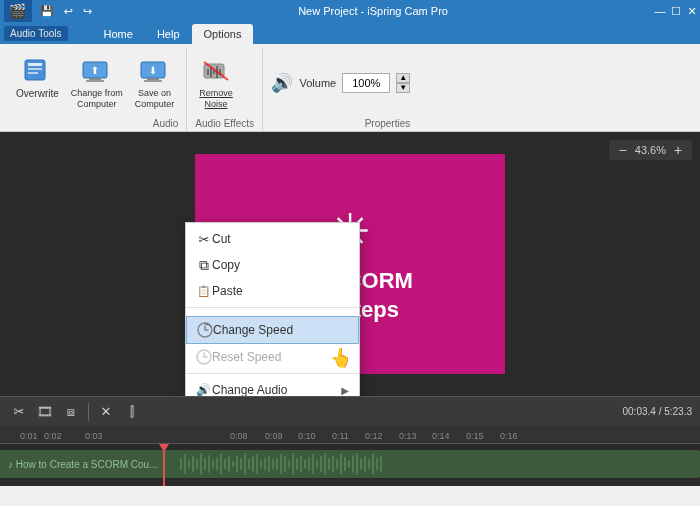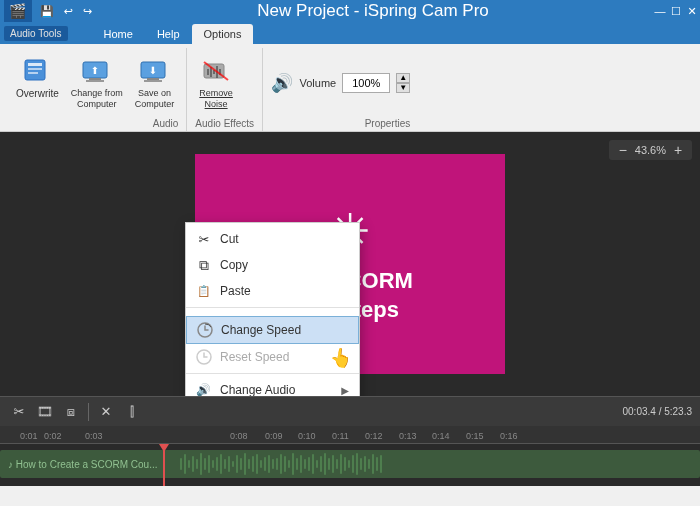--- a/index.html
+++ b/index.html
@@ -173,21 +173,20 @@
       z-index: 100;
       padding: 3px 0;
     }
     .menu-item {
       display: flex;
       align-items: center;
       padding: 5px 10px;
       cursor: pointer;
       color: #333;
       font-size: 12px;
-      gap: 8px;
       position: relative;
     }
     .menu-item.highlighted {
       background: #cce0f5;
       border: 1px solid #7ab0d8;
       margin-top: 8px;
     }
     .menu-item.disabled { color: #aaa; cursor: default; }
     .menu-icon {
       width: 16px;
@@ -341,21 +340,21 @@
 </head>
 <body>
 
 <div style="height:22px; background:#2d7bbf; display:flex; align-items:center; justify-content:space-between; padding:0 0 0 4px;">
   <div style="display:flex; align-items:center; gap:6px;">
     <span style="background:#1a5a9c; width:28px; height:22px; display:flex; align-items:center; justify-content:center; color:white; font-size:14px; cursor:pointer;">🎬</span>
     <button class="qa-btn">💾</button>
     <button class="qa-btn">↩</button>
     <button class="qa-btn">↪</button>
   </div>
-  <span style="color:white; font-size:17px;">New Project - iSpring Cam Pro</span>
+  <span style="color:white; font-size:11px;">New Project - iSpring Cam Pro</span>
   <div style="display:flex; gap:0px;">
     <button class="title-btn">—</button>
     <button class="title-btn">☐</button>
     <button class="title-btn close">✕</button>
   </div>
 </div>
 
 <div style="height:22px; background:#2d7bbf; display:flex; align-items:flex-end; padding-left:4px;">
   <div style="color:#e0e0e0; font-size:10px; align-self:center; margin-right:24px; background:#1a5a9c; padding:2px 6px; border-radius:2px;">Audio Tools</div>
   <button class="ribbon-tab">Home</button>

